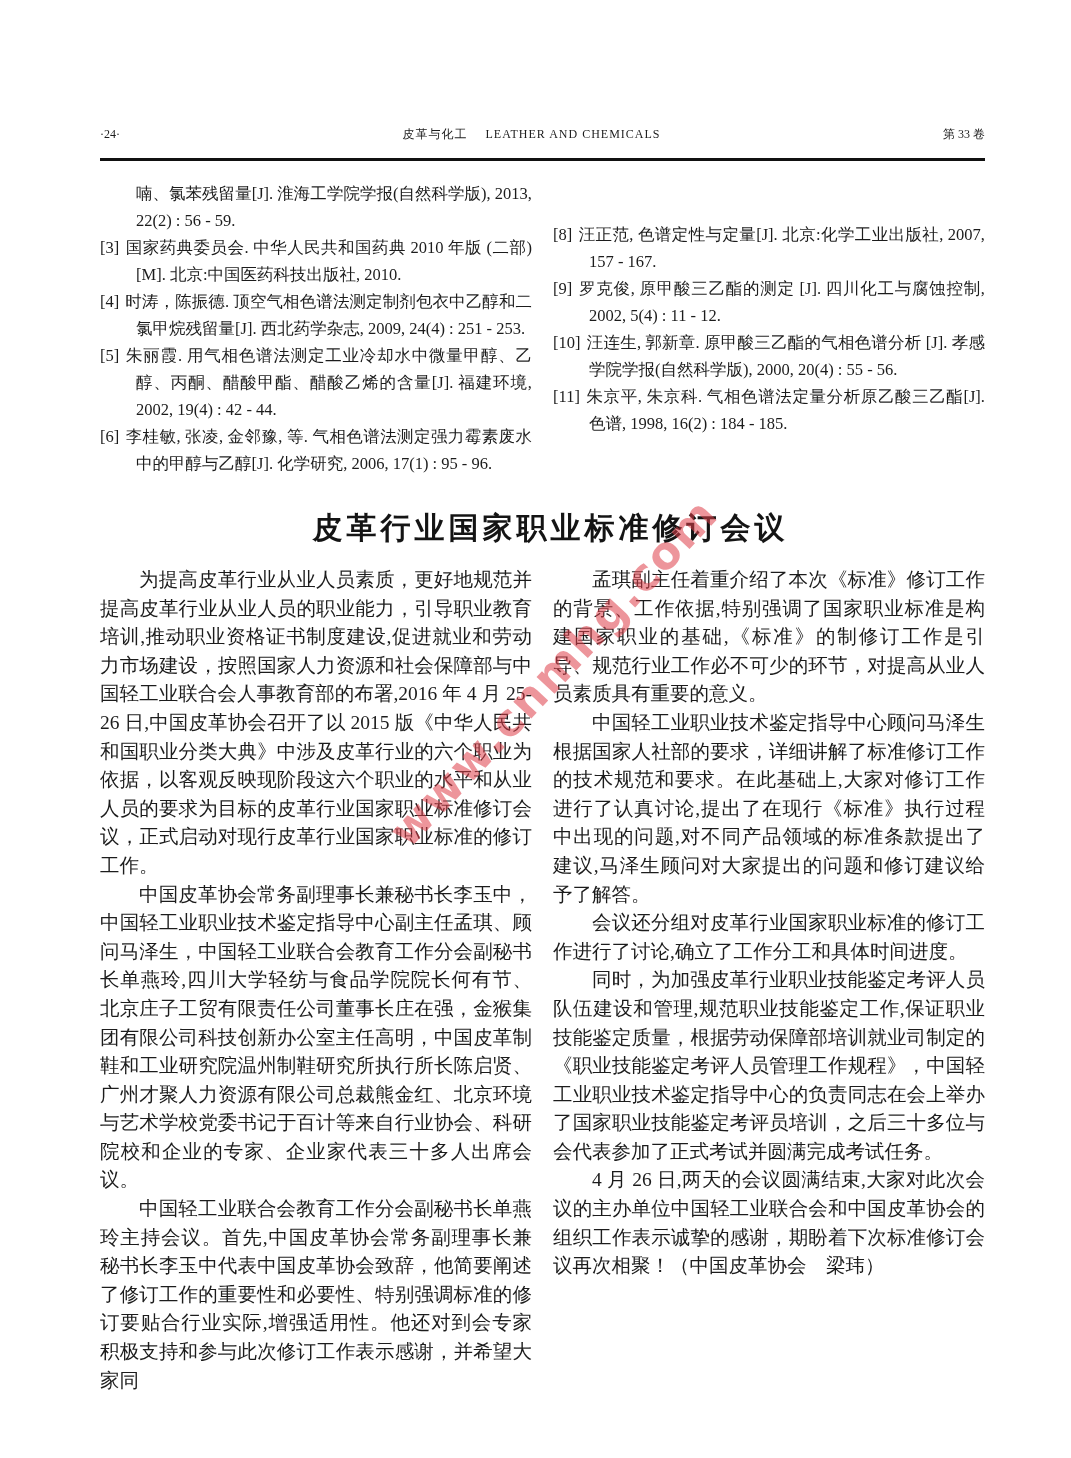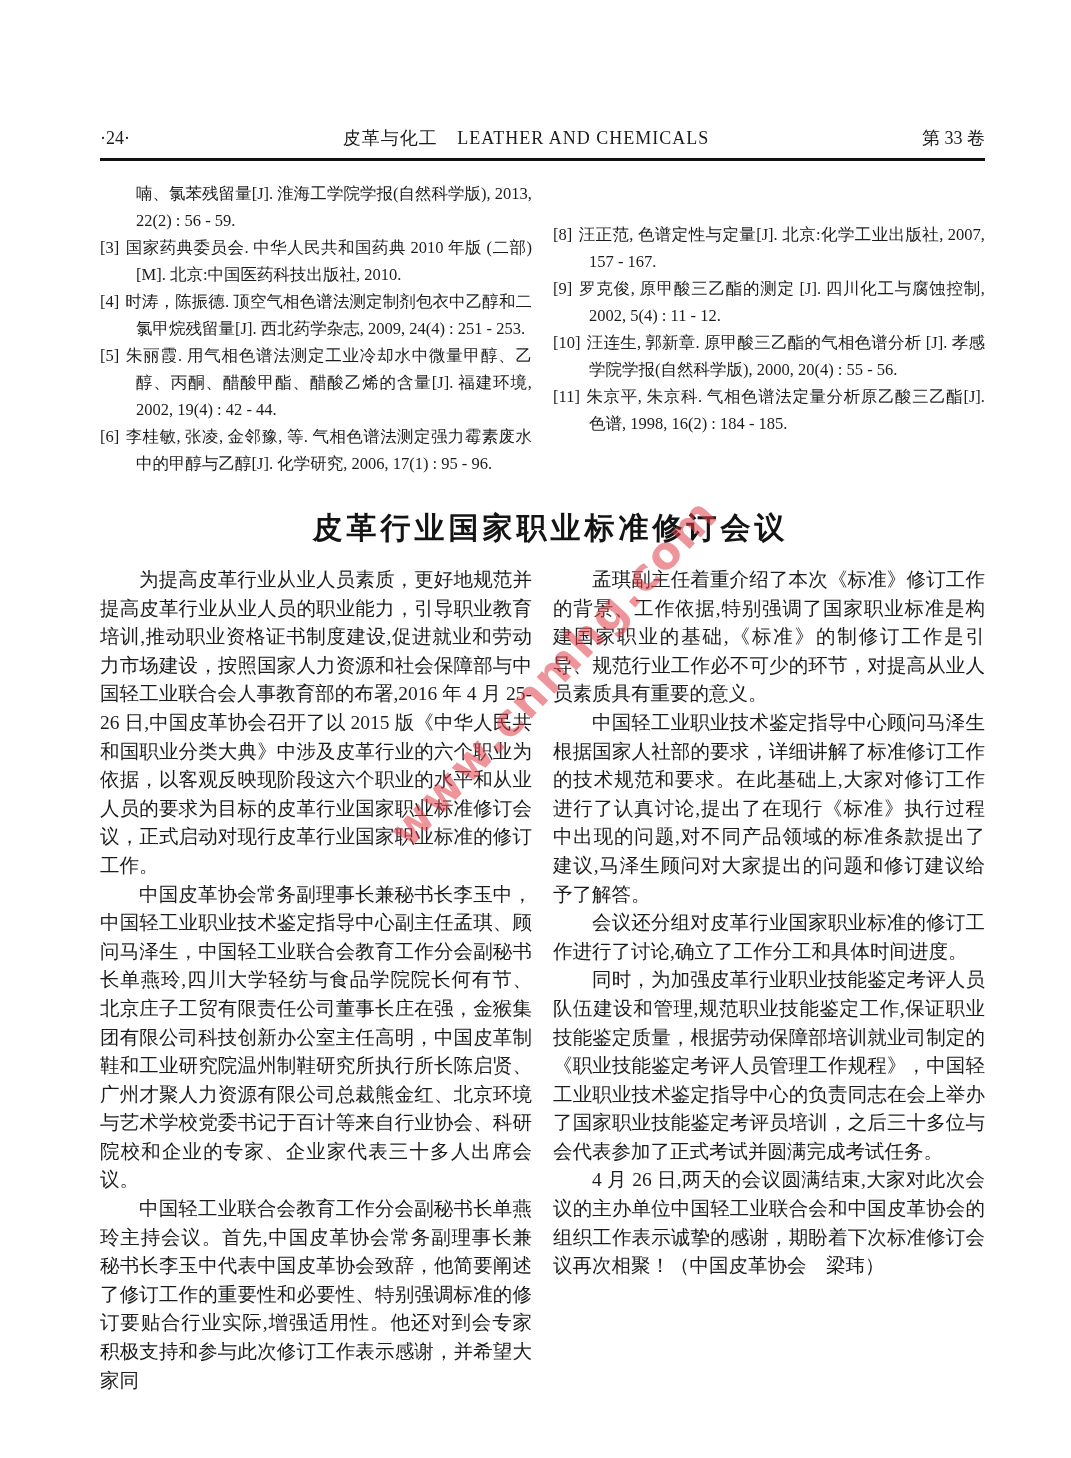--- a/index.html
+++ b/index.html
@@ -9,21 +9,21 @@
     margin:0 auto;
     background:#ffffff;
     font-family:"Liberation Serif","DejaVu Serif",serif;
     color:#1c1c1c;
     overflow:hidden;
   }
   
   .page-header {
     position:absolute; left:100px; top:126px; width:885px;
     display:flex; justify-content:space-between; align-items:baseline;
-    font-size:18px;
+    font-size:12px;
   }
   .journal-title { text-align:center; letter-spacing:1px; }
   .journal-title .cn { font-weight:400; margin-right:14px; }
   .journal-title .en { font-family:"Liberation Serif",serif; }
   .header-rule {
     position:absolute; left:100px; top:158px; width:885px; height:3px;
     background:#111;
   }
   
   .refs {

